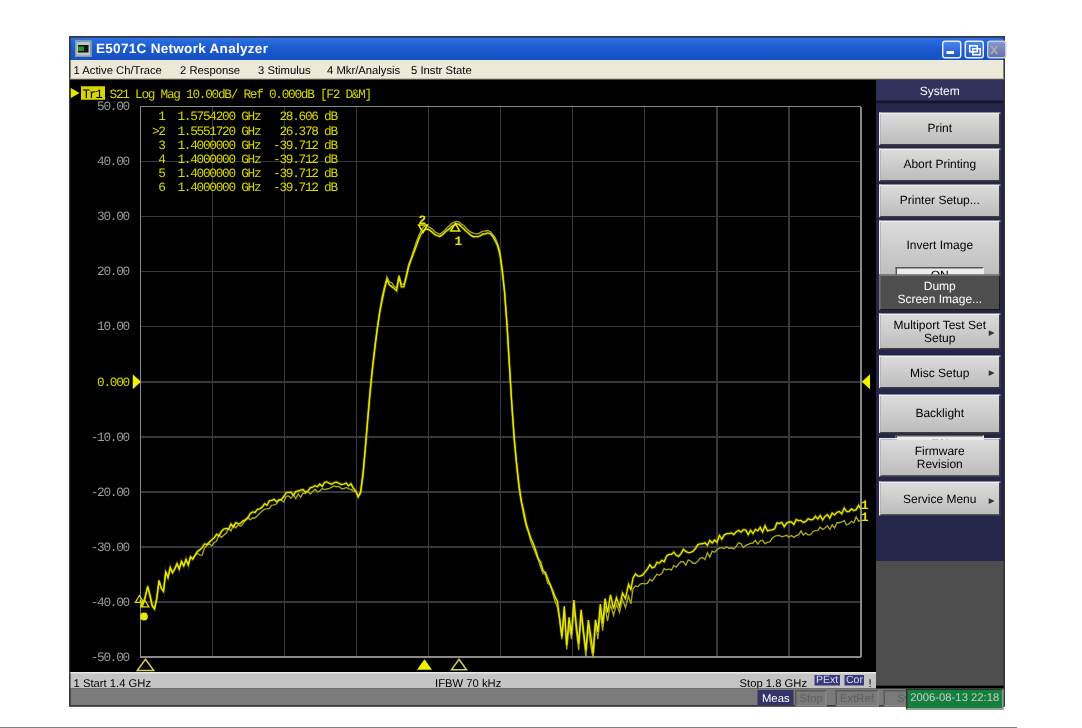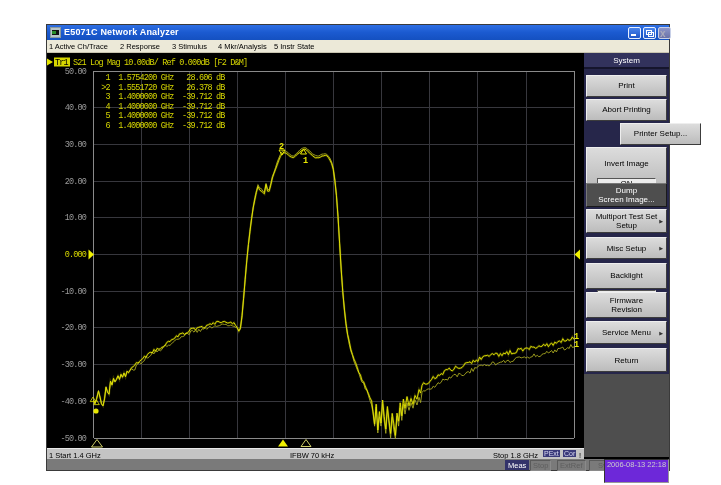--- a/index.html
+++ b/index.html
@@ -134,39 +134,38 @@
 
       <path d="M283 438.5l5 7h-10z" fill="#f0f000"></path>
       <path d="M306 438.5l5 7h-10z" fill="none" stroke="#cccc66" stroke-width="1"></path>
       <path d="M97 438.5l5.5 7.5h-11z" fill="none" stroke="#cccc66" stroke-width="1"></path>
     </svg>
   </div>
   <div id="sidebar">
     <div class="skhead" style="top:0;height:16px;padding-top:3px;">System</div>
     <div class="sk" style="top:21.5px;height:22.0px;padding-top:5.5px;">Print</div>
     <div class="sk" style="top:45.5px;height:22.0px;padding-top:5.5px;">Abort Printing</div>
-    <div class="sk" style="top:69.5px;height:22.0px;padding-top:5.5px;margin-left:34px;">Printer Setup...</div>
+    <div class="sk" style="top:69.5px;height:22.0px;padding-top:5.5px;">Printer Setup...</div>
     <div class="sk" style="top:93.5px;height:39px;padding-top:11.8px;">Invert Image<div class="on">ON</div></div>
     <div class="sk skd" style="top:130.0px;height:24.0px;padding-top:2.0px;">Dump<br>Screen Image...</div>
     <div class="sk" style="top:156.0px;height:24.0px;padding-top:2.0px;">Multiport Test Set<br>Setup<div class="arr" style="top:8px">▶</div></div>
     <div class="sk" style="top:184.0px;height:22.0px;padding-top:5.5px;">Misc Setup<div class="arr" style="top:7px">▶</div></div>
     <div class="sk" style="top:209.5px;height:26.5px;padding-top:7.8px;">Backlight<div class="on">ON</div></div>
     <div class="sk" style="top:268.0px;height:23.0px;padding-top:6.0px;">Service Menu<div class="arr" style="top:8px">▶</div></div>
     <div class="sk" style="top:239.0px;height:26.0px;padding-top:3.0px;">Firmware<br>Revision</div>
-    <div class="sk" style="top:295.0px;height:24.0px;padding-top:6.5px;">Return</div>
     <div style="position:absolute;left:0;top:321px;width:85px;height:83px;background:#4e4e4e;"></div>
   </div>
   <div id="stim">
     <span style="position:absolute;left:2px;top:1.5px">1 Start 1.4 GHz</span>
     <span style="position:absolute;left:243px;top:1.5px">IFBW 70 kHz</span>
     <span style="position:absolute;left:446px;top:1.5px">Stop 1.8 GHz</span>
     <span style="position:absolute;left:496px;top:1px;background:#3a3a7a;color:#d8d8f0;padding:0 1px;font-size:7px;">PExt</span>
     <span style="position:absolute;left:516px;top:1px;background:#3a3a7a;color:#d8d8f0;padding:0 1px;font-size:7px;">Cor</span>
     <span style="position:absolute;left:532px;top:1.5px">!</span>
   </div>
   <div id="status">
     <span style="position:absolute;left:458px;top:1px;background:#33336a;color:#fff;padding:1px 3px 0;">Meas</span>
     <span style="position:absolute;left:483px;top:1px;color:#5e5e5e;border:1px solid #8a8a8a;border-top-color:#5a5a5a;border-left-color:#5a5a5a;padding:0 2px;">Stop</span>
     <span style="position:absolute;left:510px;top:1px;color:#5e5e5e;border:1px solid #8a8a8a;border-top-color:#5a5a5a;border-left-color:#5a5a5a;padding:0 2px;">ExtRef</span>
     <span style="position:absolute;left:542px;top:1px;color:#5e5e5e;border:1px solid #8a8a8a;border-top-color:#5a5a5a;border-left-color:#5a5a5a;padding:0 8px;">Svc</span>
-    <span style="position:absolute;left:557px;top:0px;width:65px;background:#6d28d9;color:#ccc;border:1px solid #333;border-bottom-color:#999;border-right-color:#999;padding:0 1px;height:24px;white-space:nowrap;text-align:center;">2006-08-13 22:18</span>
+    <span style="position:absolute;left:557px;top:0px;width:65px;background:#15803d;color:#ccc;border:1px solid #333;border-bottom-color:#999;border-right-color:#999;padding:0 1px;height:14px;white-space:nowrap;text-align:center;">2006-08-13 22:18</span>
   </div>
 </div>
 
 </body></html>

